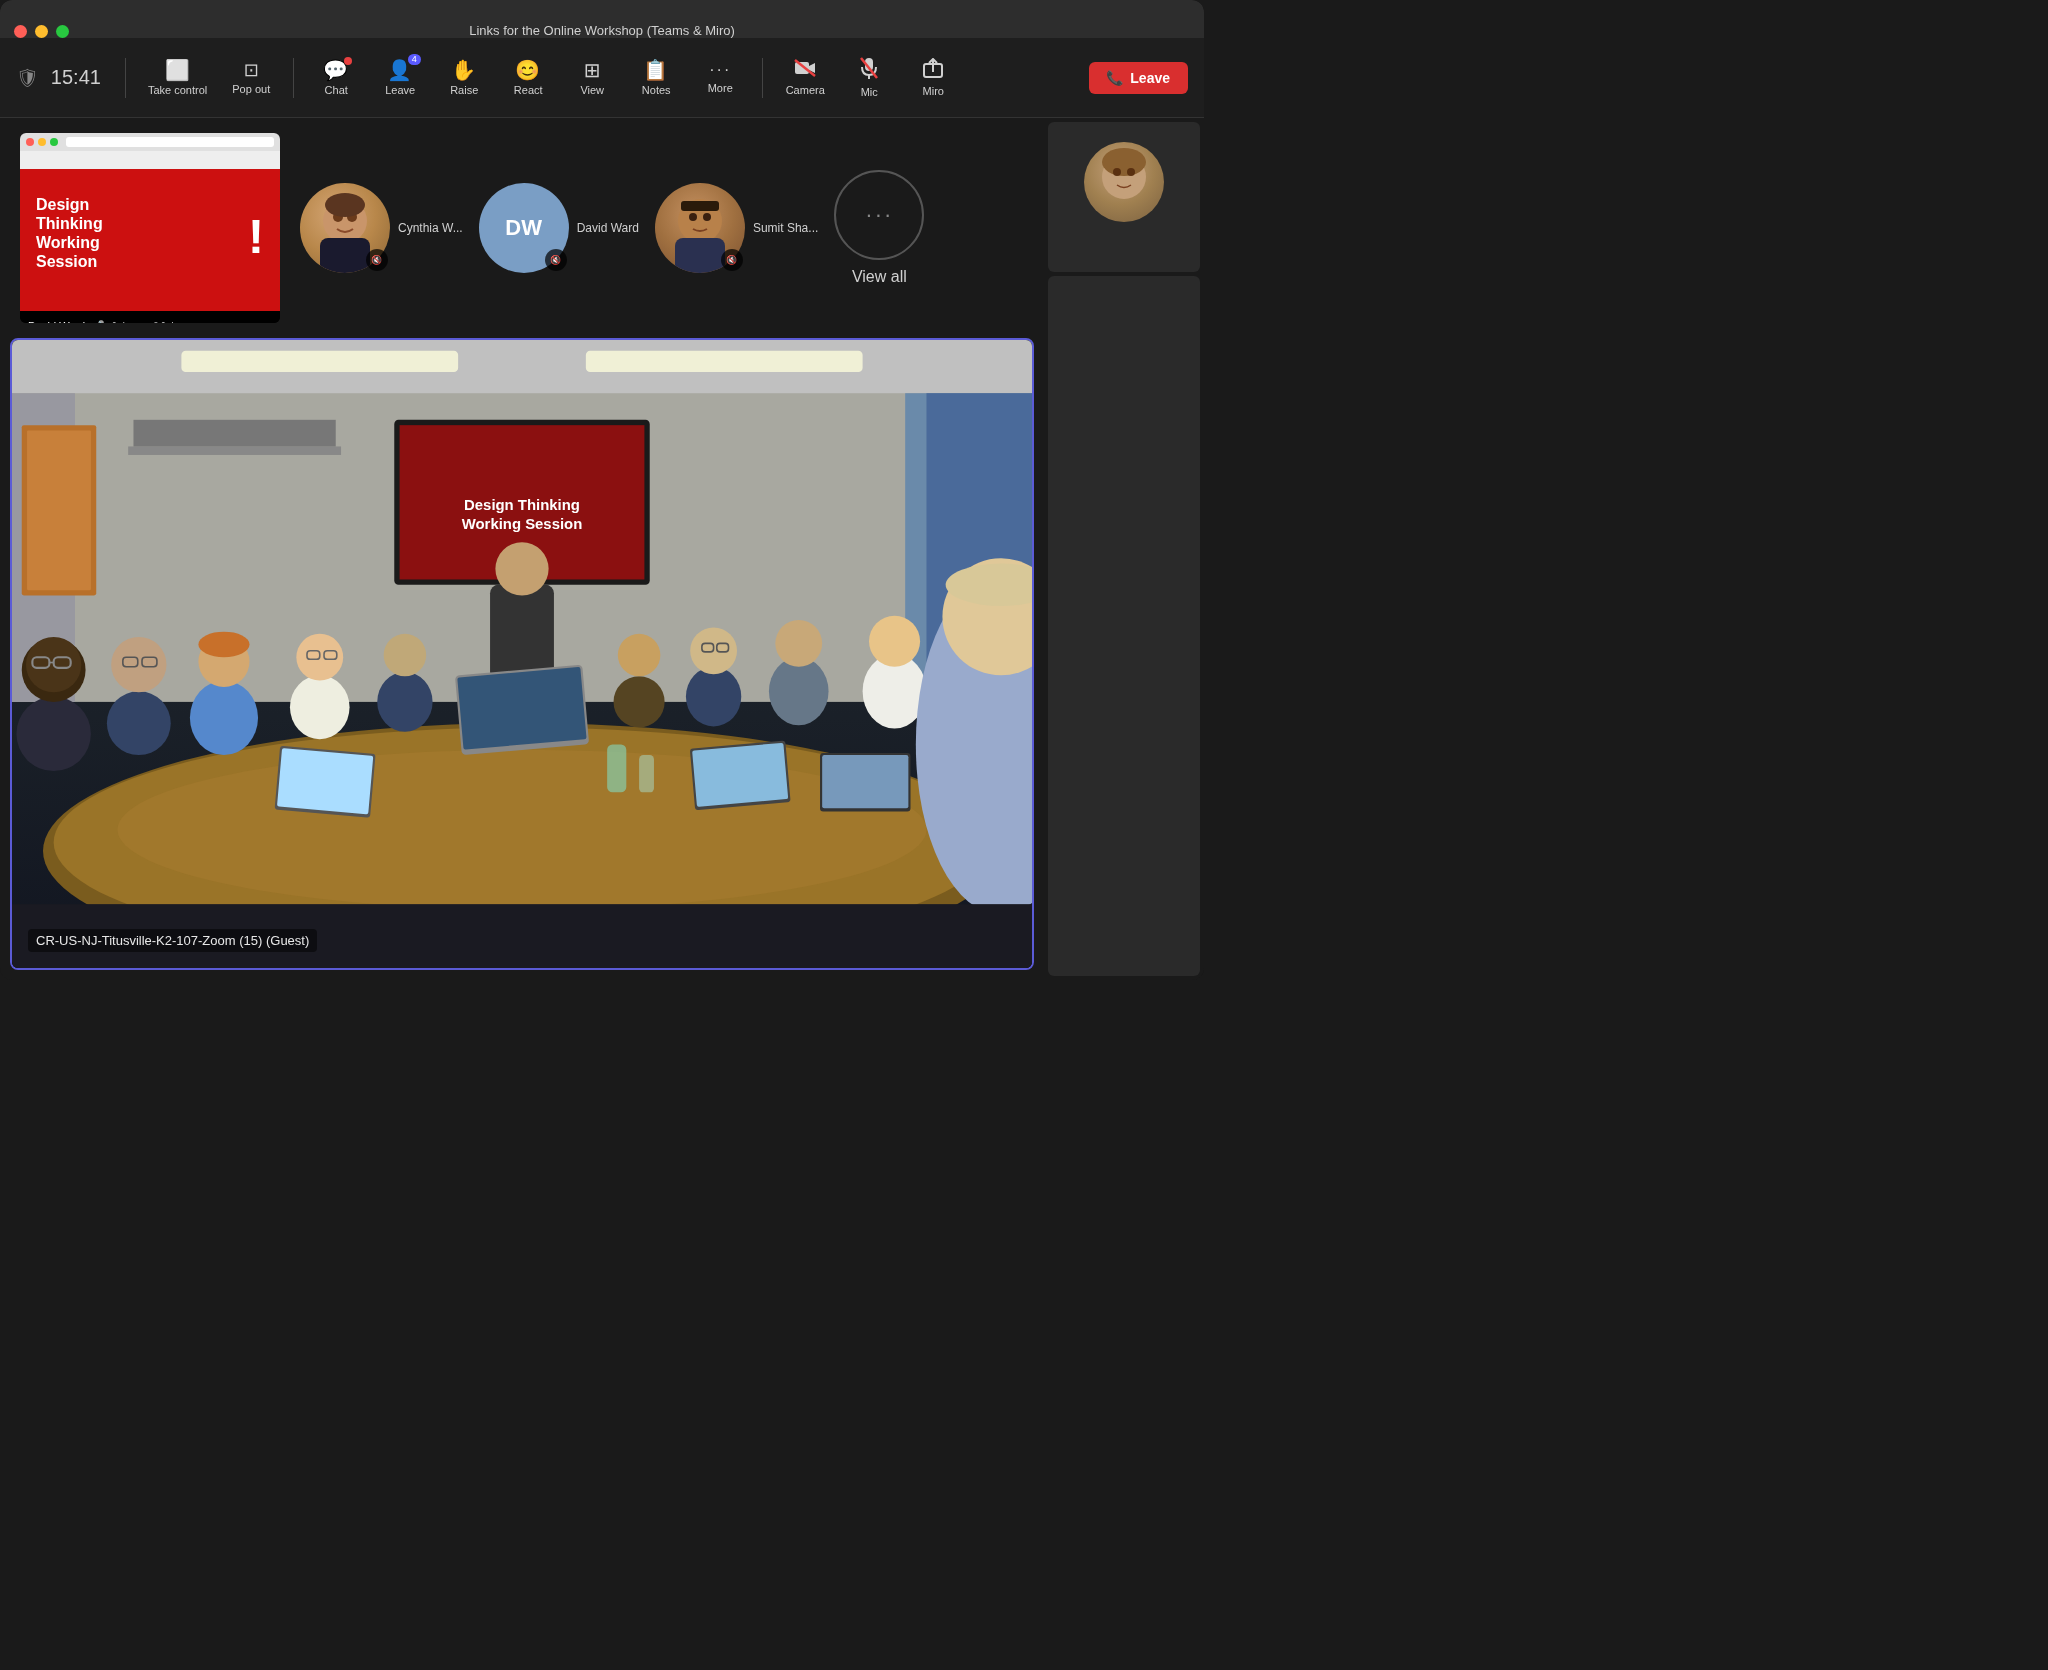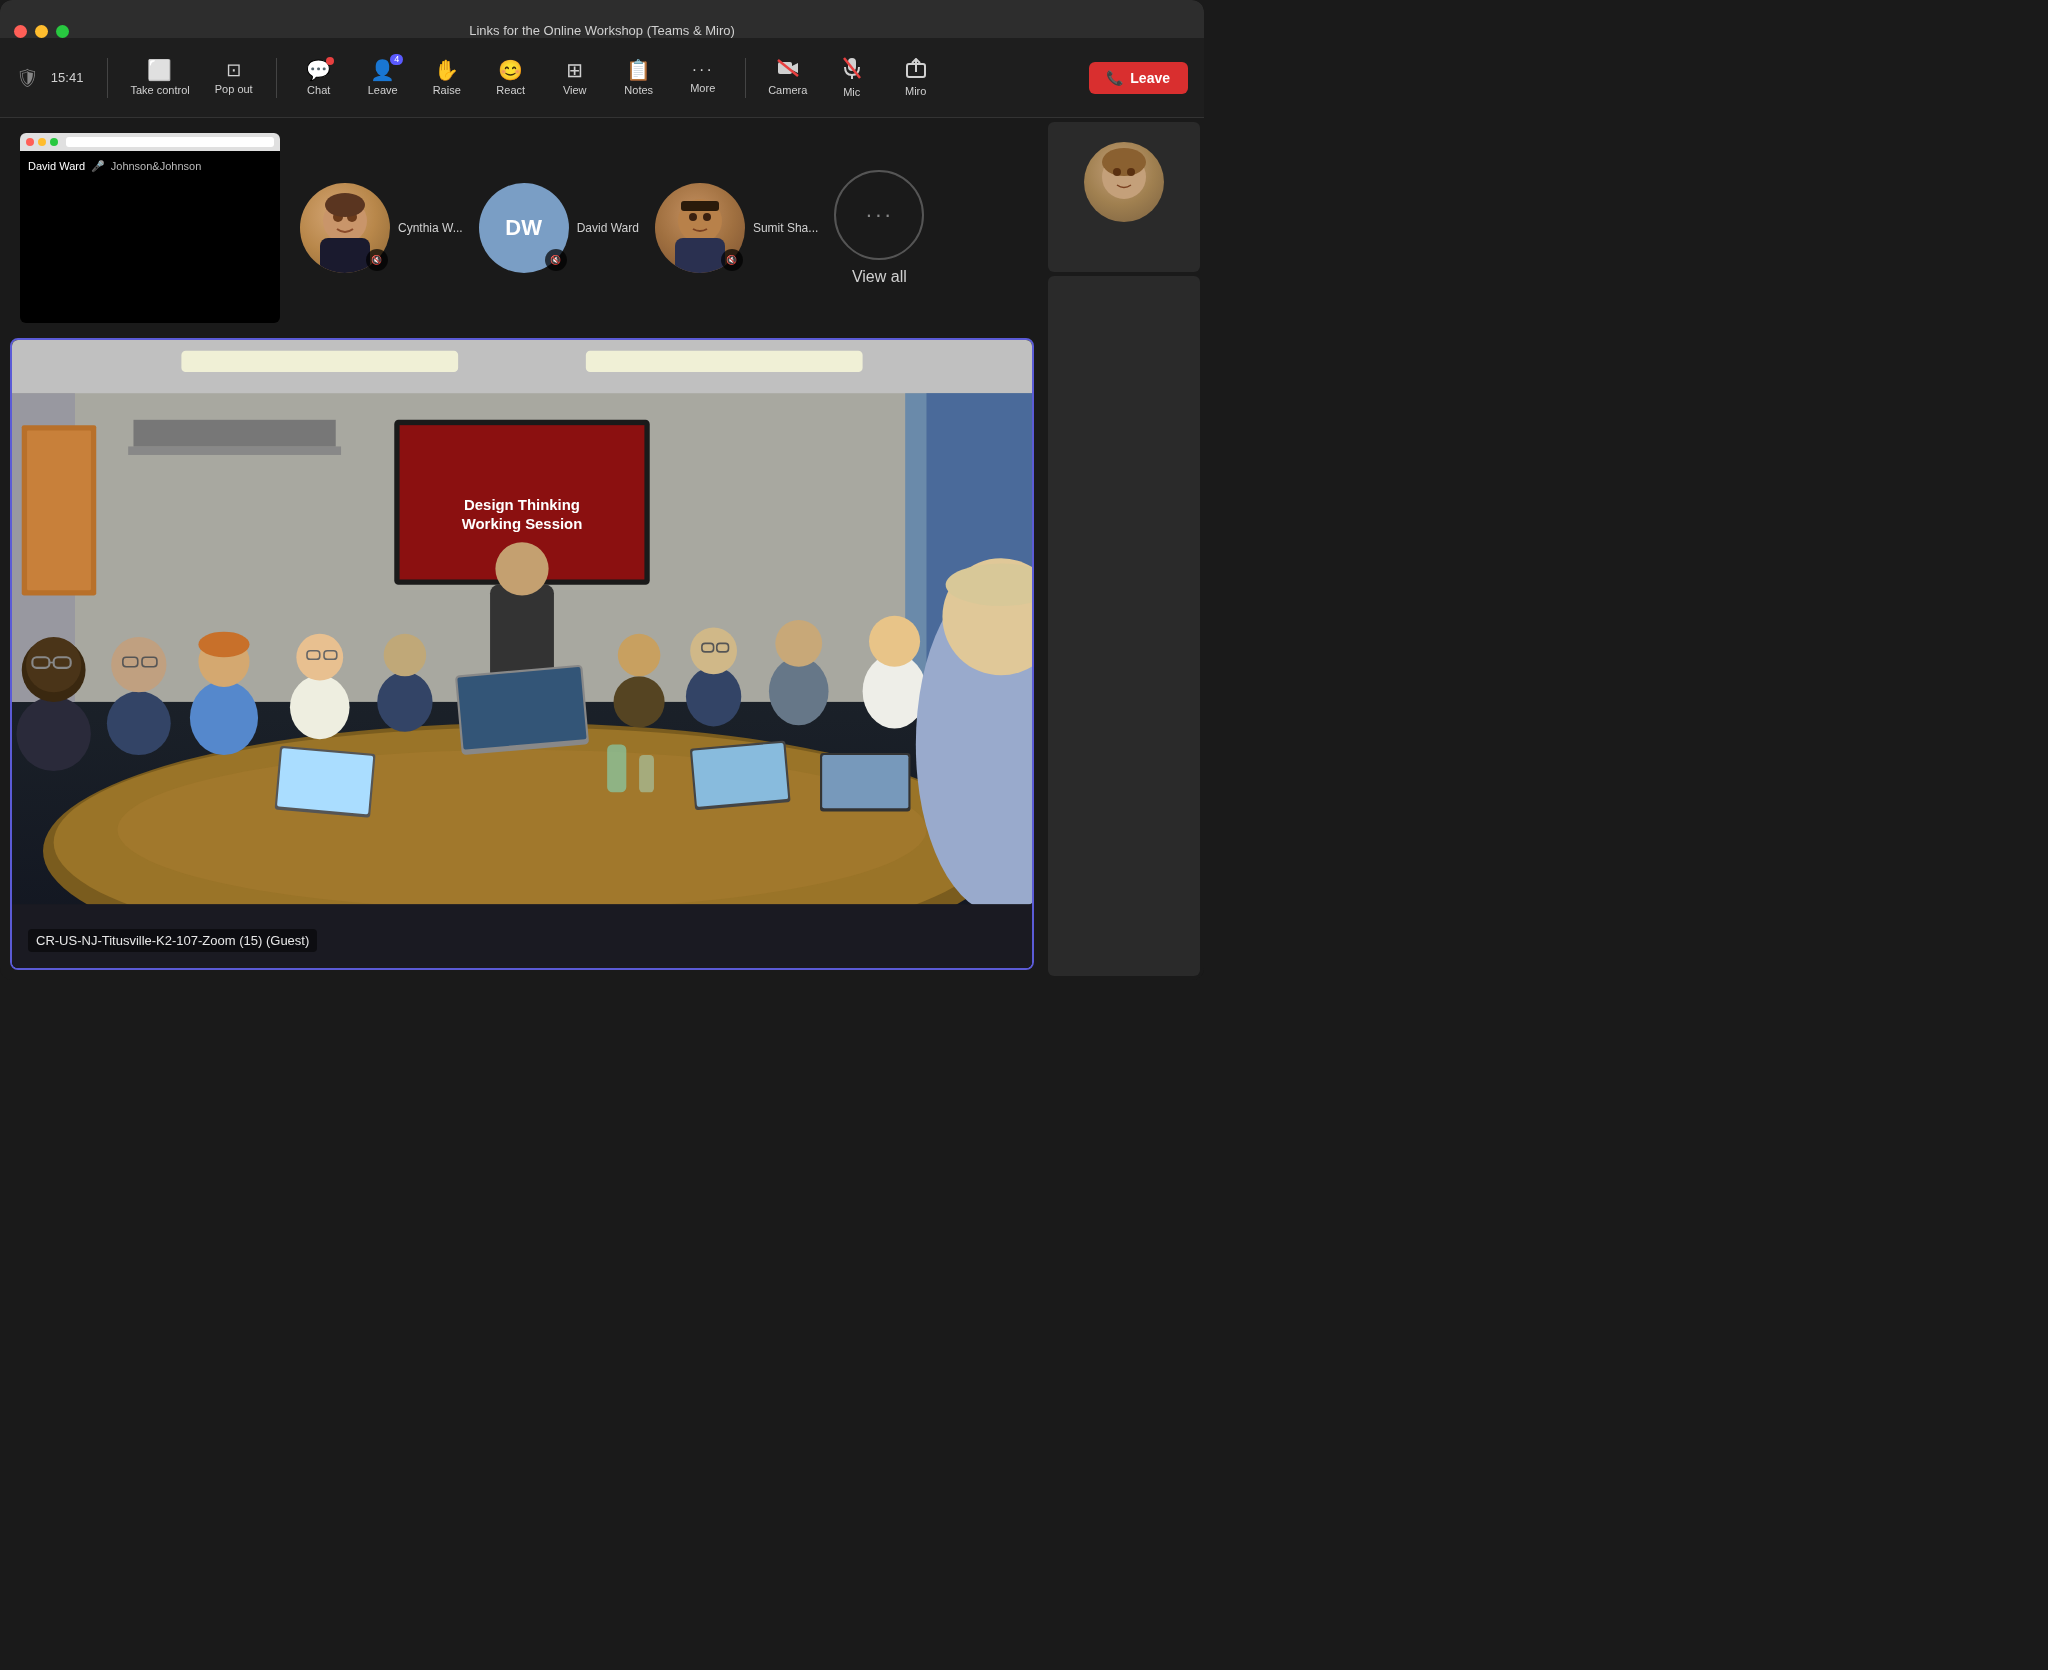--- a/index.html
+++ b/index.html
@@ -54,21 +54,21 @@
       gap: 6px;
       margin-right: 12px;
     }
     .shield-icon {
       color: #888;
       font-size: 18px;
       margin-right: 6px;
     }
     .time-display {
       color: #d0d0d0;
-      font-size: 13px;
+      font-size: 20px;
       font-weight: 500;
     }
     .toolbar-divider {
       width: 1px;
       height: 40px;
       background: #444;
       margin: 0 8px;
     }
     .toolbar-btn {
       display: flex;
@@ -499,20 +499,29 @@
 
     <div class="participants-strip">
 
       <div class="screen-share-thumb">
 
         <div style="height:18px;background:#e0e0e0;display:flex;align-items:center;padding:0 6px;gap:4px;">
           <div style="width:8px;height:8px;border-radius:50%;background:#ff5f57;"></div>
           <div style="width:8px;height:8px;border-radius:50%;background:#ffbd2e;"></div>
           <div style="width:8px;height:8px;border-radius:50%;background:#28c840;"></div>
           <div style="flex:1;height:10px;background:#fff;border-radius:3px;margin-left:4px;"></div>
+        </div>
+        <div class="screen-share-content">
+          <div class="screen-title">
+            <span>Design</span><br>
+            <span>Thinking</span><br>
+            <span>Working</span><br>
+            <span>Session</span>
+          </div>
+          <span class="screen-exclamation">!</span>
         </div>
         <div class="screen-share-footer">
           <span class="presenter-name">David Ward</span>
           <span class="mic-small">🎤</span>
           <span class="company-name">Johnson&amp;Johnson</span>
         </div>
       </div>
 
       <div class="participant-cards">
 

